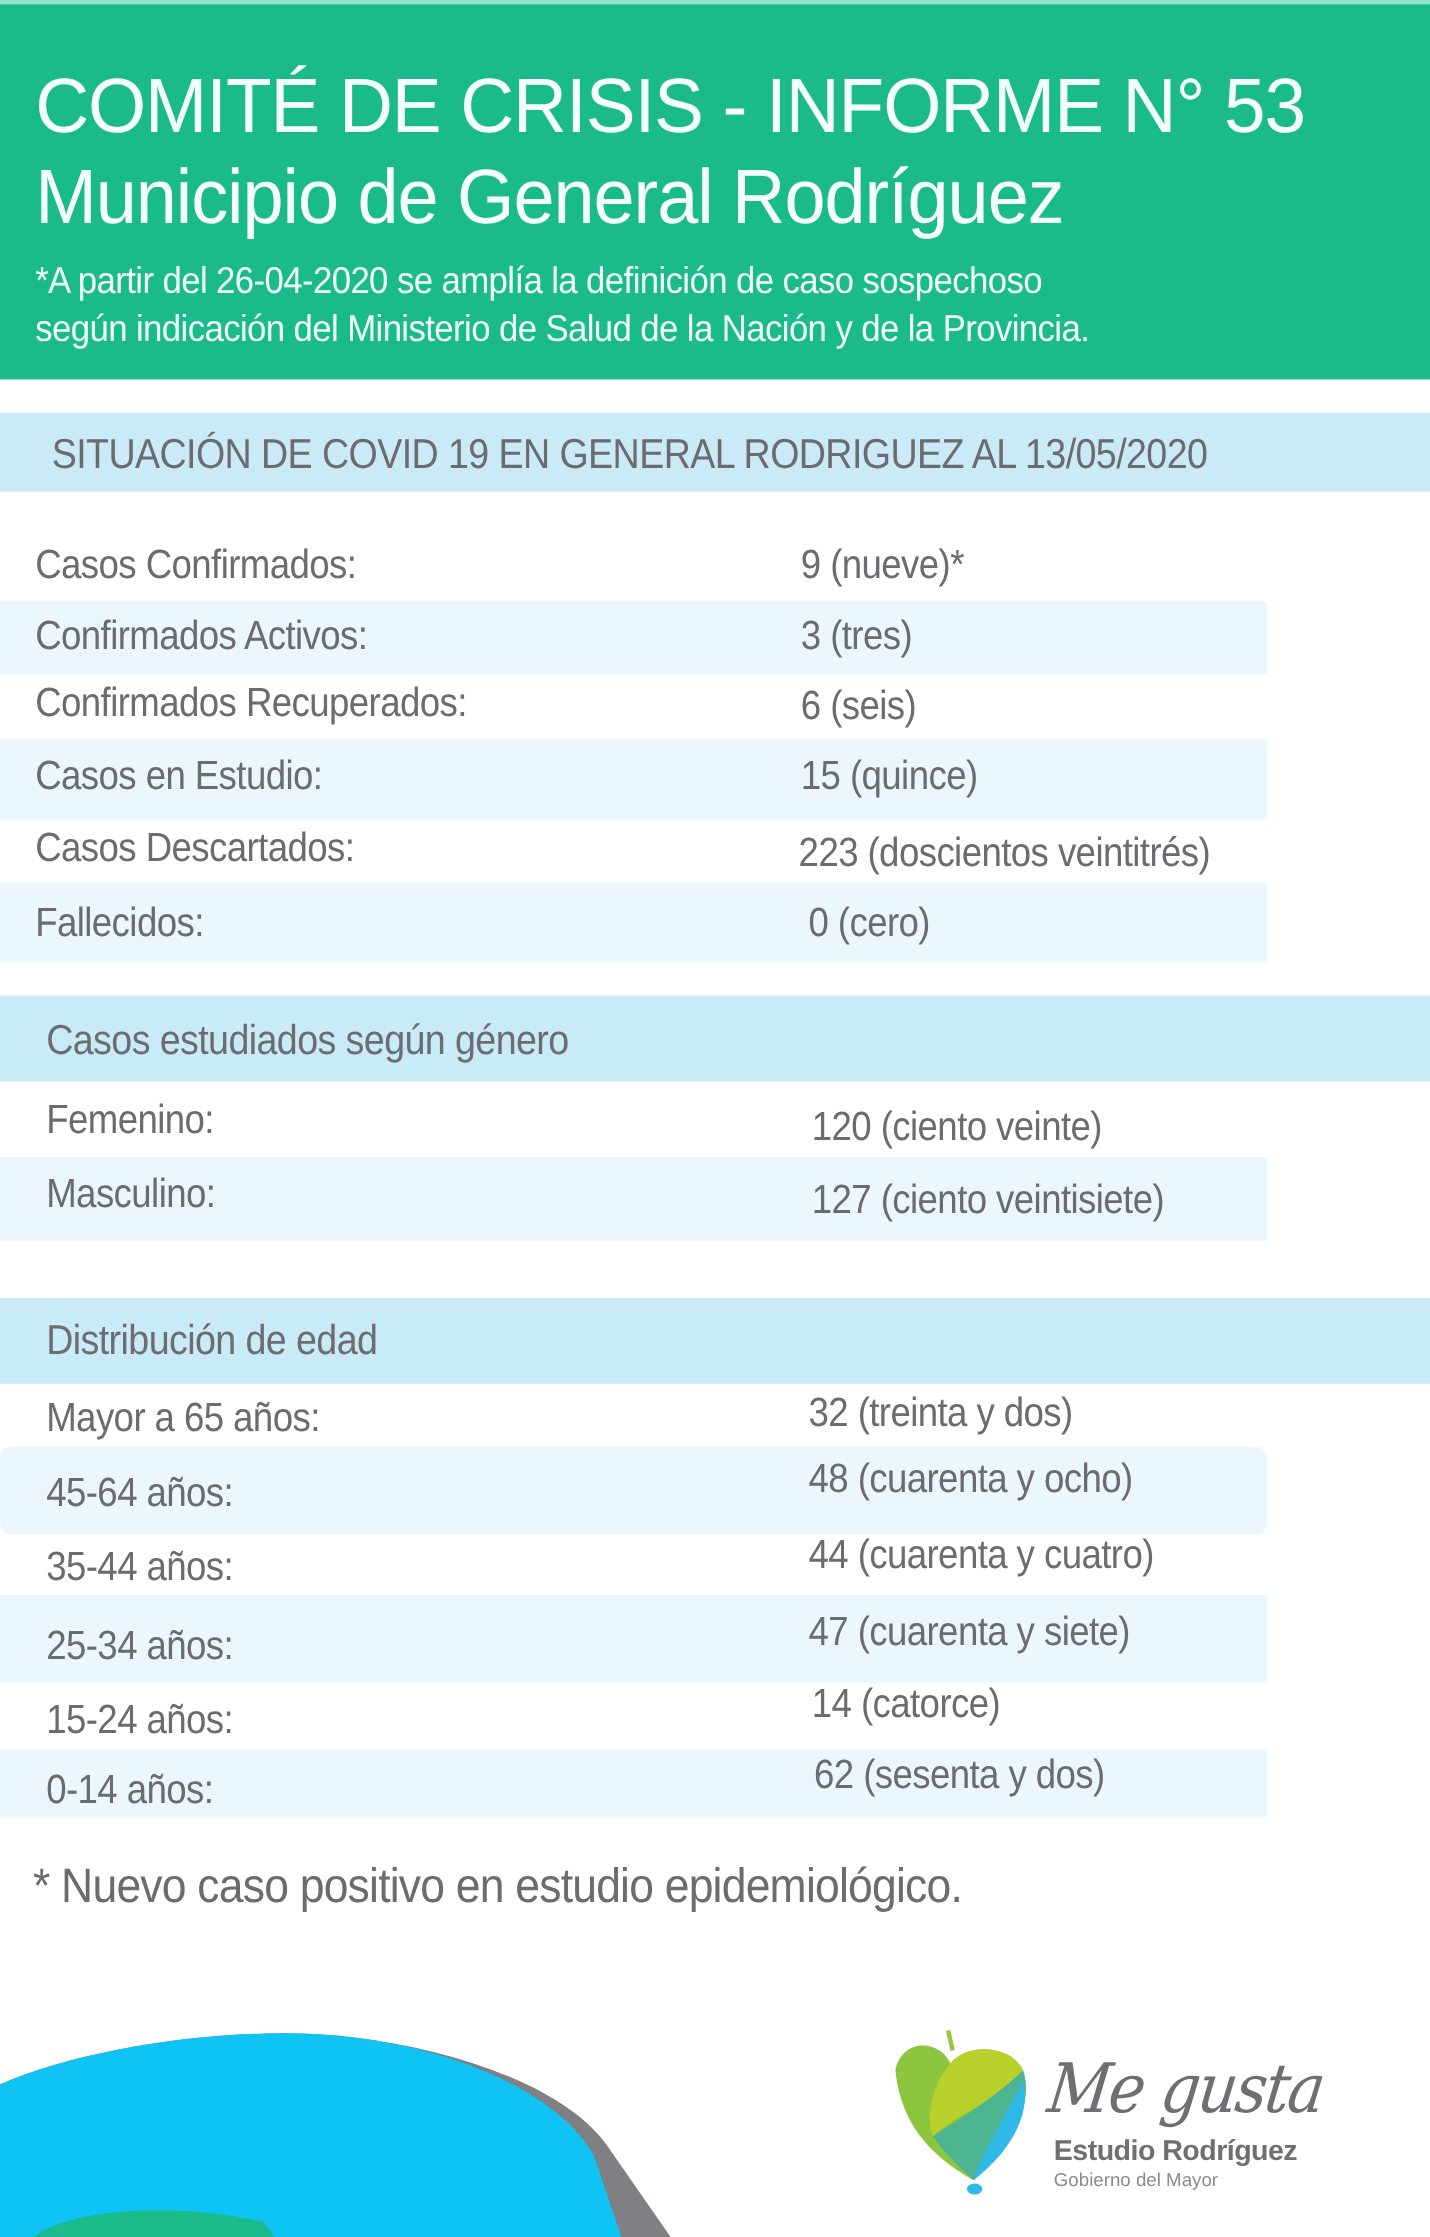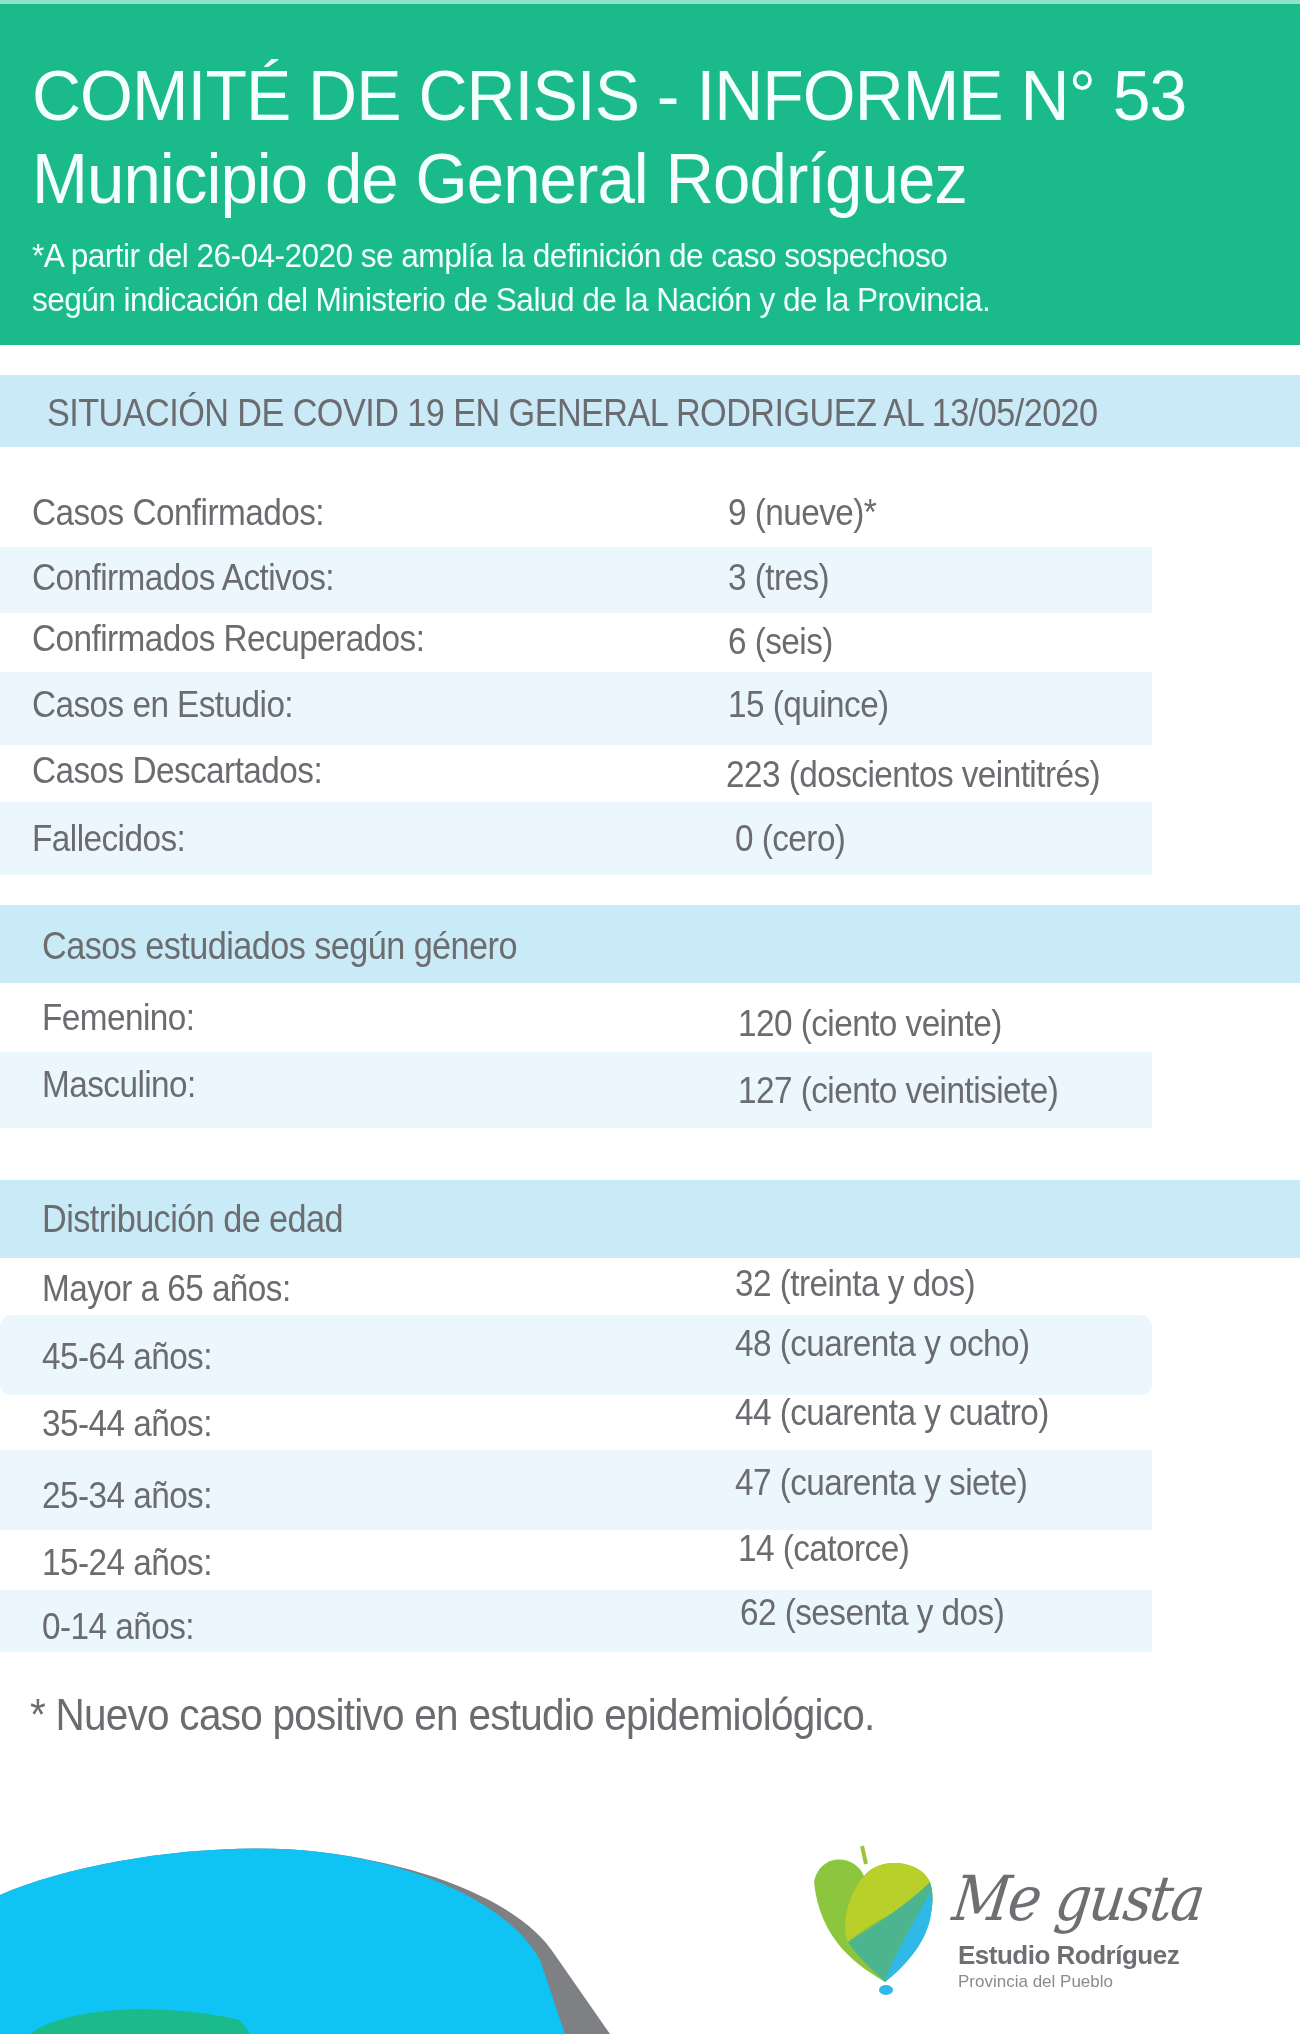--- a/index.html
+++ b/index.html
@@ -116,13 +116,13 @@
 <svg class="blob" style="left:800px;top:1842px;" width="150" height="160" viewBox="0 0 150 160">
   <path d="M62,4 L66,22" stroke="#9ac43c" stroke-width="4" fill="none"></path>
   <path d="M14,40 C20,10 55,12 64,34 C80,14 120,18 130,40 C140,70 120,110 85,140 C60,125 20,100 14,40 Z" fill="#8cc63f"></path>
   <path d="M64,34 C80,14 120,18 130,40 L120,60 C95,70 70,80 48,100 C40,80 50,50 64,34 Z" fill="#b9cf2a"></path>
   <path d="M130,40 C140,70 120,110 85,140 C75,130 60,118 48,100 C80,80 110,60 130,40 Z" fill="#4cb58f"></path>
   <path d="M130,50 C138,80 118,115 85,140 C95,110 115,80 130,50 Z" fill="#2fb9e8"></path>
   <ellipse cx="86" cy="148" rx="7" ry="5" fill="#2fb9e8"></ellipse>
 </svg>
 <div class="logo-script">Me gusta</div>
 <div class="logo-name">Estudio Rodríguez</div>
-<div class="logo-tag">Provincia del Pueblo</div>
+<div class="logo-tag">Gobierno del Mayor</div>
 
 </body></html>

